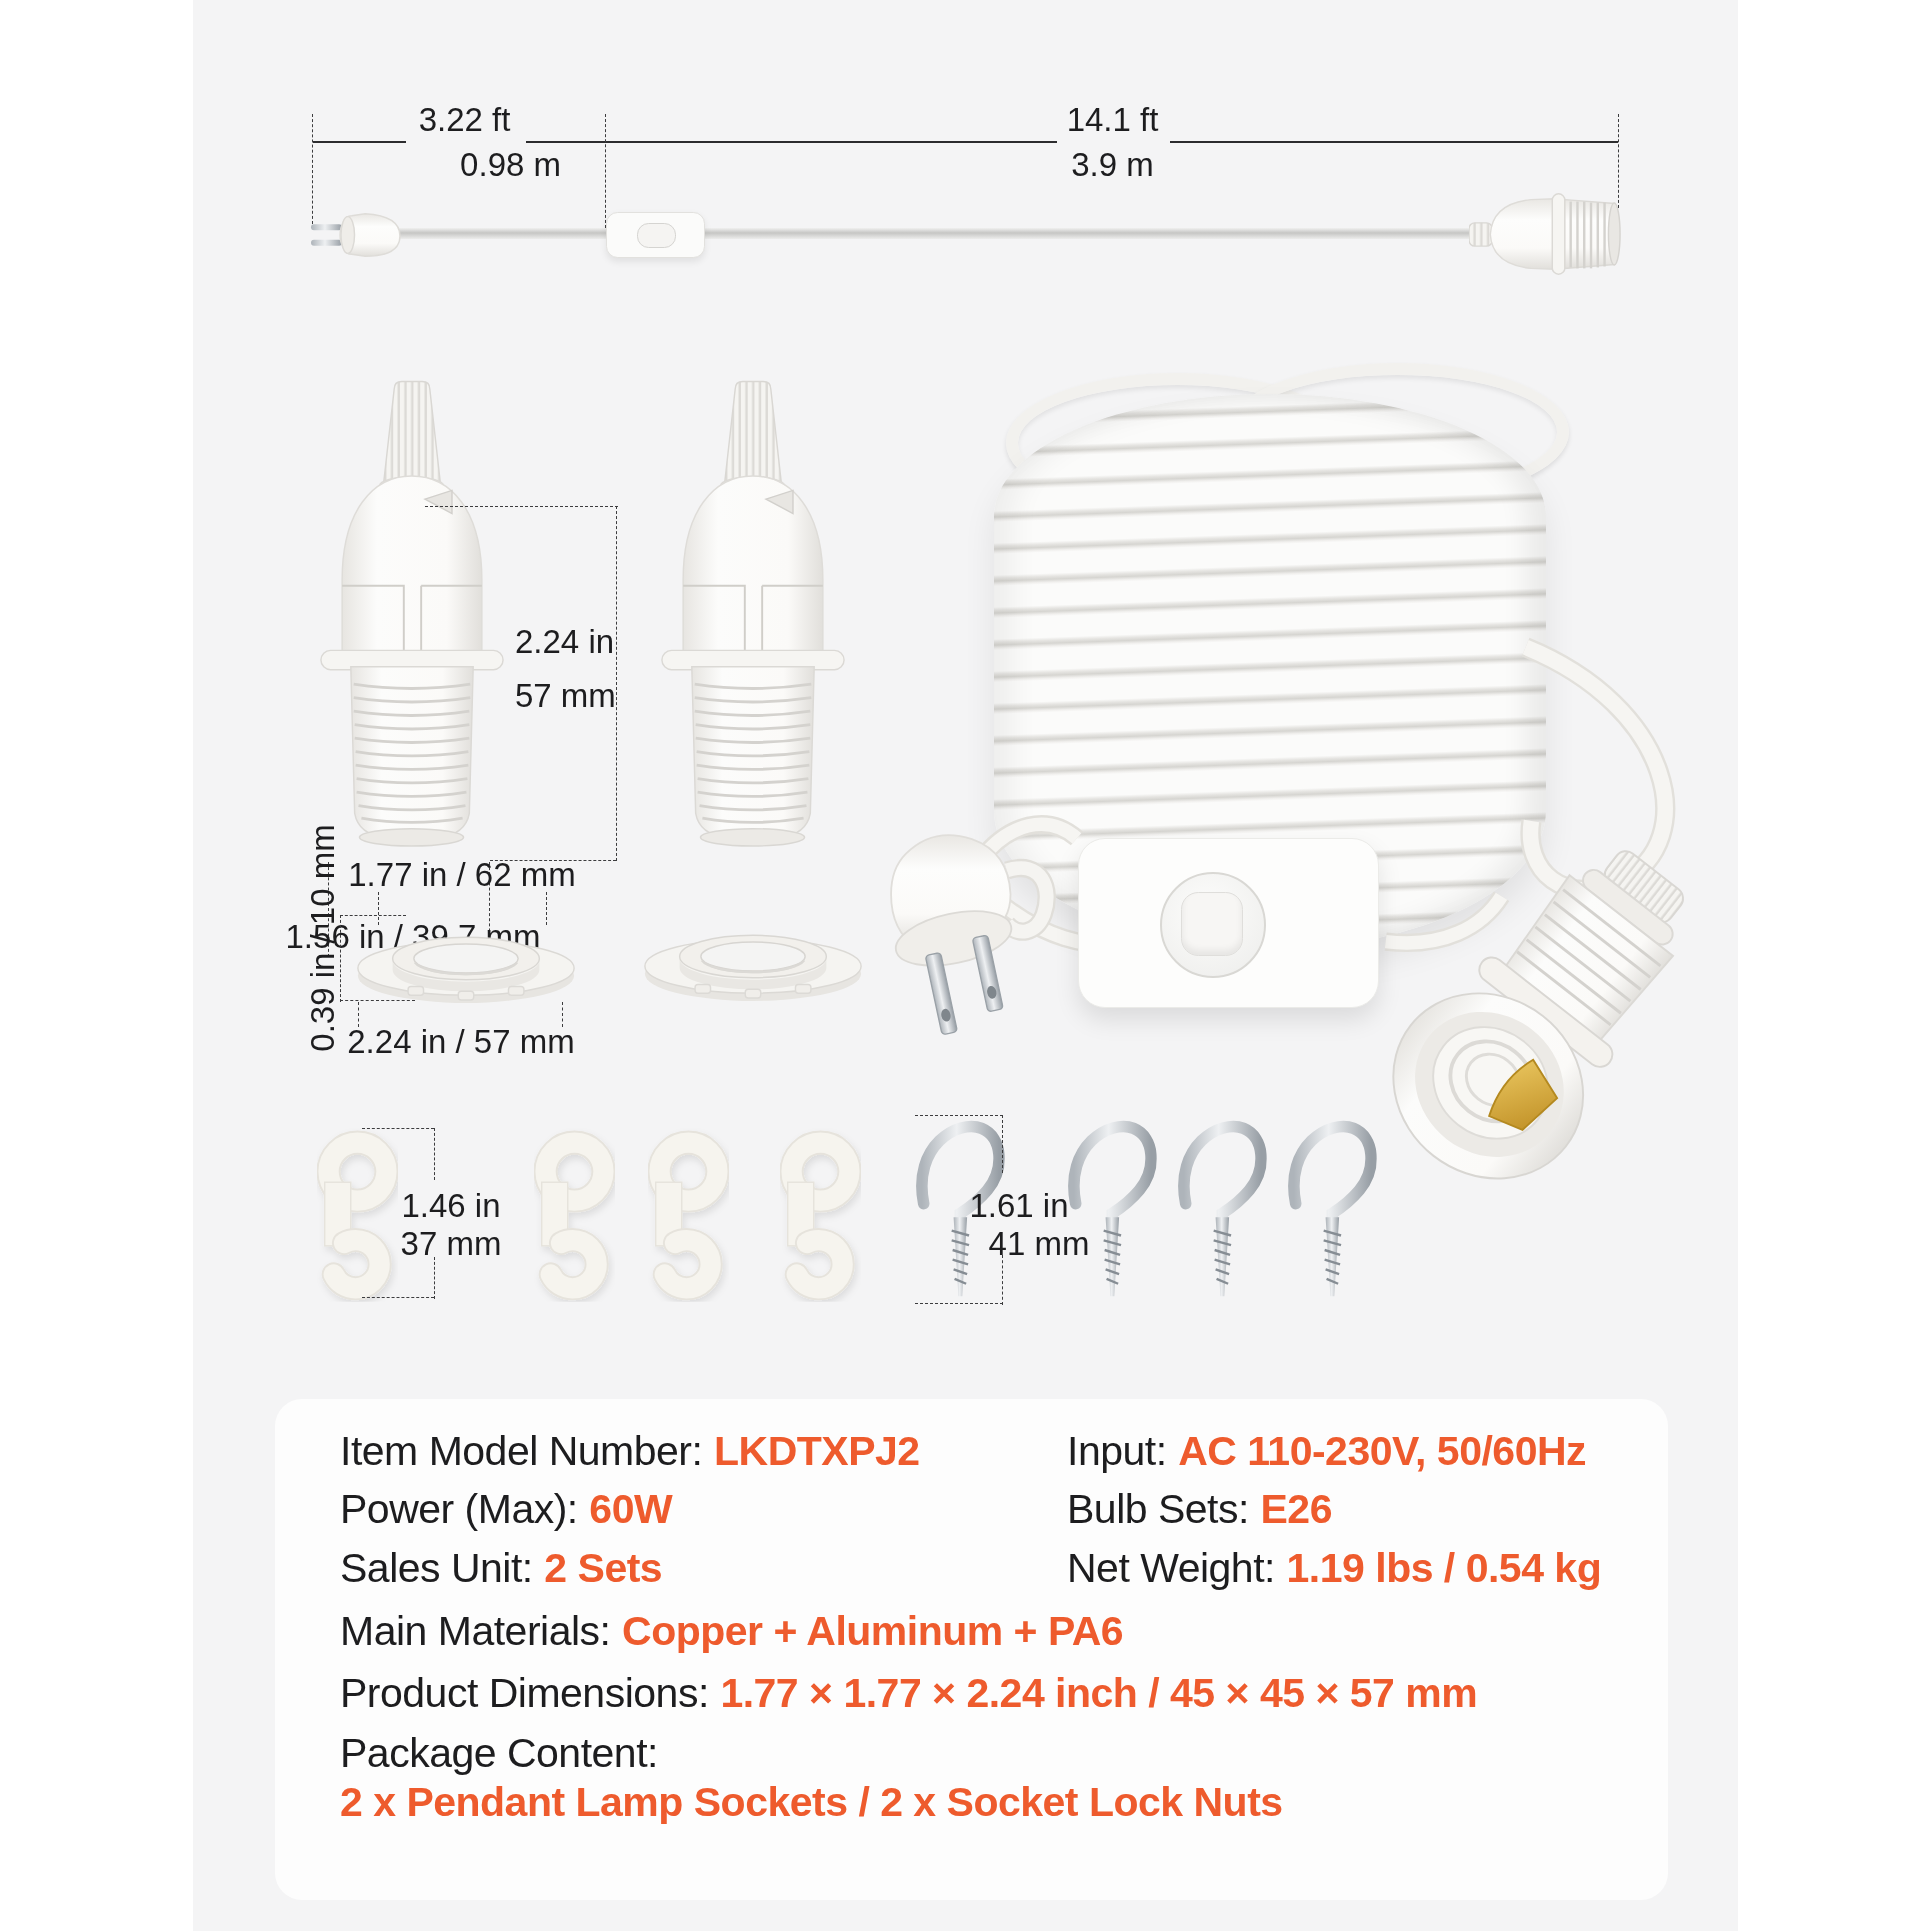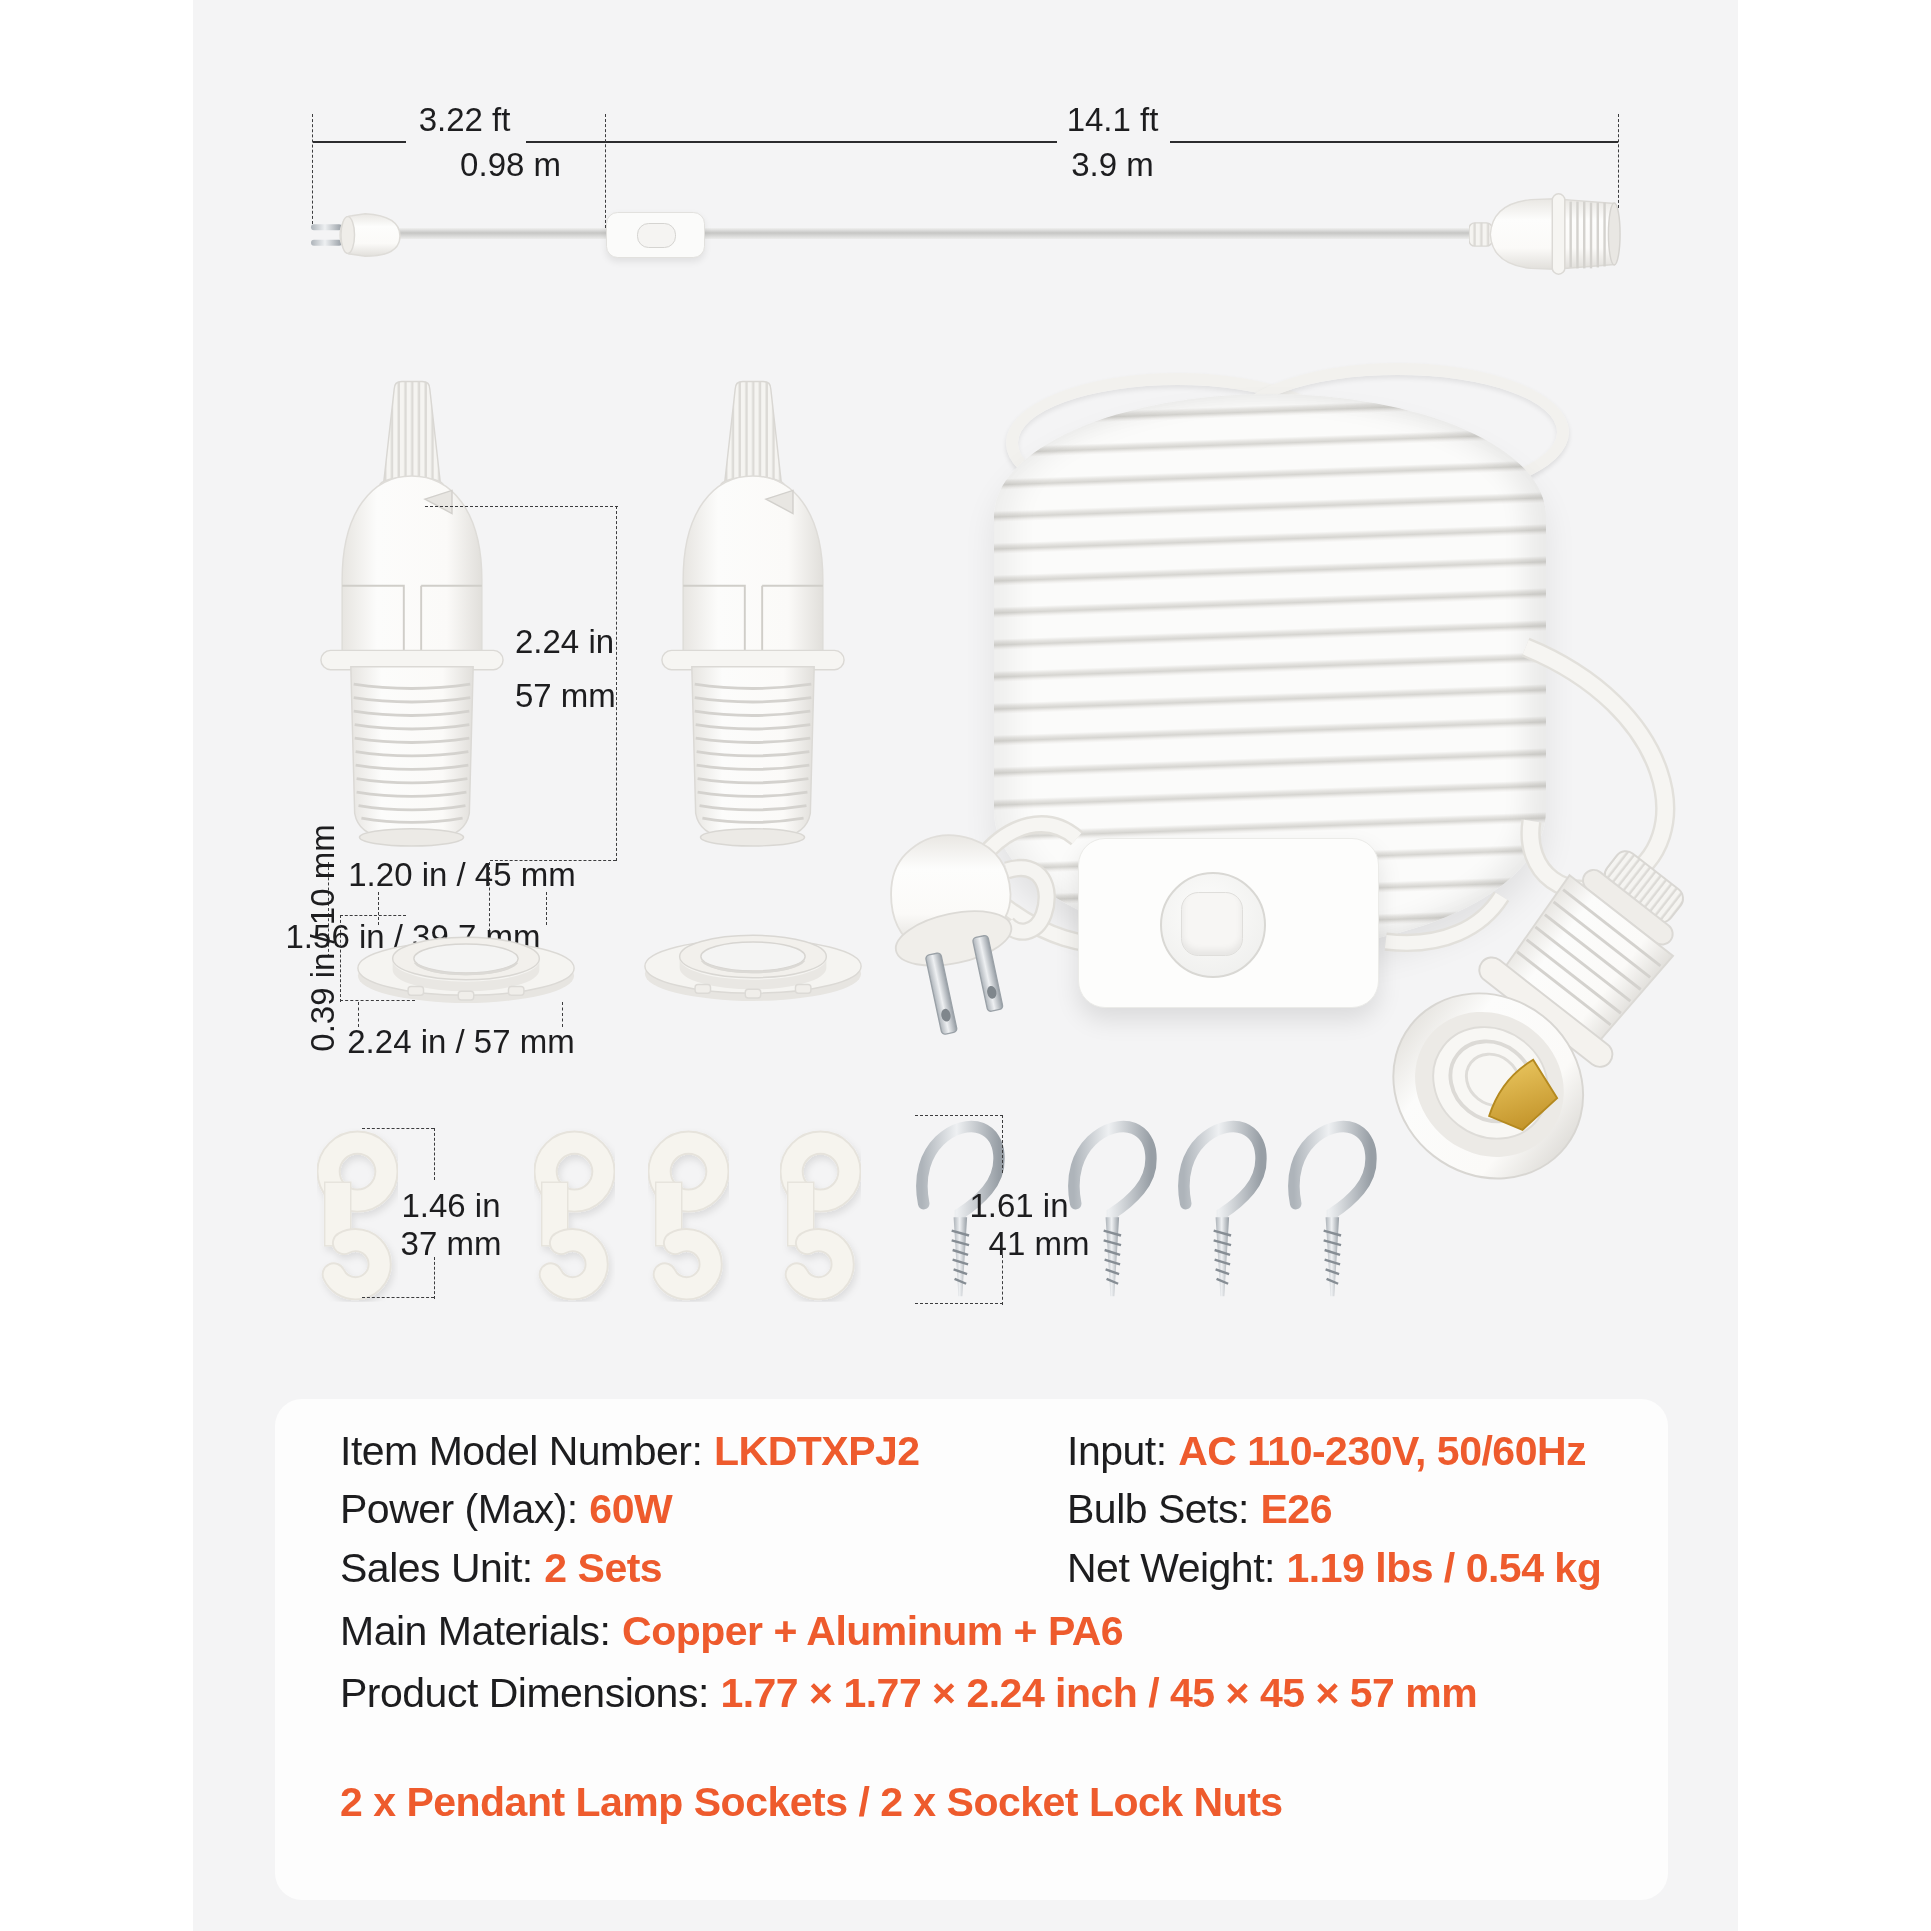--- a/index.html
+++ b/index.html
@@ -241,21 +241,21 @@
     <div class="dv" style="left:616px;top:506px;height:355px;"></div>
     <div class="dh" style="left:490px;top:860px;width:126px;"></div>
     <div class="dim" style="left:515px;top:622px;">2.24 in</div>
     <div class="dim" style="left:515px;top:676px;">57 mm</div>
     <div class="dv" style="left:328px;top:862px;height:95px;"></div>
     <div class="dv" style="left:489px;top:862px;height:95px;"></div>
     <div class="dim c" style="left:278px;top:917px;width:270px;">1.56 in / 39.7 mm</div>
   </div>
 
   <div>
-    <div class="dim c" style="left:327px;top:855px;width:270px;">1.20 in / 45 mm</div>
+    <div class="dim c" style="left:327px;top:855px;width:270px;">1.77 in / 62 mm</div>
     <div class="dv" style="left:378px;top:892px;height:33px;"></div>
     <div class="dv" style="left:546px;top:892px;height:33px;"></div>
     <div class="dim v" style="left:322px;top:938px;">0.39 in / 10 mm</div>
     <div class="dv" style="left:340px;top:915px;height:87px;"></div>
     <div class="dh" style="left:340px;top:915px;width:66px;"></div>
     <div class="dh" style="left:340px;top:1000px;width:75px;"></div>
     <svg class="figure" style="left:355px;top:912px;width:222px;height:93px;" viewBox="0 0 230 96" width="222" height="93">
         <use href="#sym-nut"></use>
       </svg>
     <svg class="figure" style="left:642px;top:910px;width:222px;height:93px;" viewBox="0 0 230 96" width="222" height="93">
@@ -355,16 +355,17 @@
     </div>
     <div class="spec-row" style="left:792px;top:144px;">
       <span class="lbl">Net Weight:</span><span class="val">1.19 lbs / 0.54 kg</span>
     </div>
     <div class="spec-row" style="left:65px;top:207px;">
       <span class="lbl">Main Materials:</span><span class="val">Copper + Aluminum + PA6</span>
     </div>
     <div class="spec-row" style="left:65px;top:269px;">
       <span class="lbl">Product Dimensions:</span><span class="val">1.77 × 1.77 × 2.24 inch / 45 × 45 × 57 mm</span>
     </div>
+    <div class="spec-row" style="left:65px;top:329px;">Package Content:</div>
     <div class="spec-row orange" style="left:65px;top:378px;">2 x Pendant Lamp Sockets / 2 x Socket Lock Nuts</div>
   </div>
 </div>
 
 
 </body></html>

